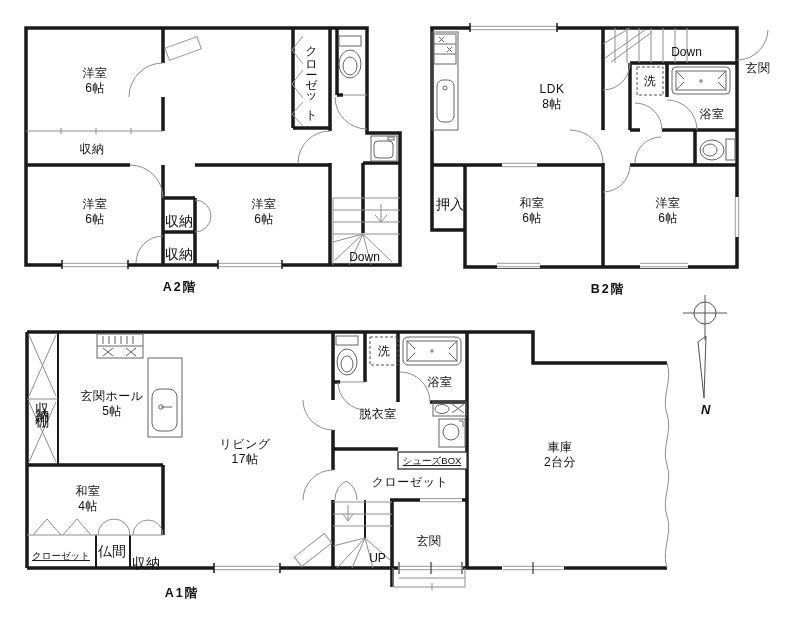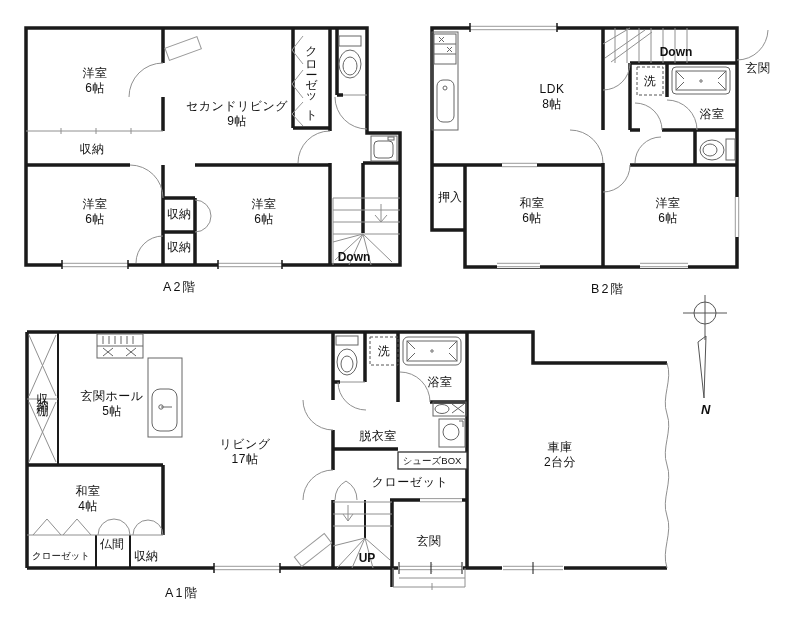--- a/index.html
+++ b/index.html
@@ -1,24 +1,24 @@
 <!DOCTYPE html>
 <html><head>
 <meta charset="utf-8">
 <style>
   html,body{margin:0;padding:0;background:#ffffff;}
   .stage{position:relative;width:800px;height:633px;background:#ffffff;overflow:hidden;
          font-family:"Liberation Sans","DejaVu Sans",sans-serif;color:#111;}
   .stage svg{position:absolute;left:0;top:0;}
   .lbl{position:absolute;transform:translate(-50%,-50%);white-space:pre;text-align:center;
        font-size:12px;line-height:1.25;color:#111;letter-spacing:0.5px;}
-  .lbl.small{font-size:12px;letter-spacing:0;}
-  .lbl.tiny{font-size:9.5px;letter-spacing:0;}
-  .lbl.bold{font-weight:700;letter-spacing:0;}
-  .lbl.caption{font-weight:400;font-size:12.5px;letter-spacing:2px;text-align:right;}
+  .lbl.small{font-size:14px;letter-spacing:0;margin-top:8px;}
+  .lbl.tiny{font-size:9.5px;letter-spacing:0;text-decoration:underline;}
+  .lbl.bold{font-weight:400;letter-spacing:0;padding-left:21px;}
+  .lbl.caption{font-weight:700;font-size:12.5px;letter-spacing:2px;text-align:right;}
   .lbl.v{writing-mode:vertical-rl;text-orientation:upright;letter-spacing:2px;}
   .lbl.v2{writing-mode:vertical-rl;text-orientation:upright;letter-spacing:6px;}
   .lbl.north{font-style:italic;font-weight:700;font-size:13px;}
 </style>
 </head>
 <body>
 
 <div class="stage">
 
 <svg width="800" height="633" viewBox="0 0 800 633">
@@ -225,22 +225,20 @@
 
   <g fill="none" stroke="#555" stroke-width="1">
     <circle cx="705" cy="313" r="11"></circle>
     <path d="M683,313 H727 M705,295 V340"></path>
     <path d="M698,342 L706,336 L704,398 Z"></path>
   </g>
 </svg>
 
 <div class="lbl" style="left:95px;top:81px">洋室
 6帖</div>
-<div class="lbl" style="left:237px;top:114px">セカンドリビング
-9帖</div>
 <div class="lbl v" style="left:311px;top:77px">クローゼット</div>
 <div class="lbl" style="left:92px;top:149px">収納</div>
 <div class="lbl" style="left:95px;top:212px">洋室
 6帖</div>
 <div class="lbl small" style="left:179px;top:214px">収納</div>
 <div class="lbl small" style="left:179px;top:247px">収納</div>
 <div class="lbl" style="left:264px;top:212px">洋室
 6帖</div>
 <div class="lbl bold" style="left:354px;top:257px">Down</div>
 <div class="lbl caption" style="left:180px;top:288px">A2階</div>
@@ -258,21 +256,21 @@
 6帖</div>
 <div class="lbl caption" style="left:608px;top:290px">B2階</div>
 
 <div class="lbl v2 small" style="left:42px;top:392px">収納棚</div>
 <div class="lbl" style="left:112px;top:404px">玄関ホール
 5帖</div>
 <div class="lbl" style="left:245px;top:452px">リビング
 17帖</div>
 <div class="lbl" style="left:384px;top:351px">洗</div>
 <div class="lbl" style="left:440px;top:382px">浴室</div>
-<div class="lbl" style="left:378px;top:436px">脱衣室</div>
+<div class="lbl" style="left:378px;top:414px">脱衣室</div>
 <div class="lbl tiny" style="left:432px;top:461px">シューズBOX</div>
 <div class="lbl" style="left:410px;top:482px">クローゼット</div>
 <div class="lbl" style="left:88px;top:499px">和室
 4帖</div>
 <div class="lbl tiny" style="left:61px;top:556px">クローゼット</div>
 <div class="lbl small" style="left:112px;top:544px">仏間</div>
 <div class="lbl small" style="left:146px;top:556px">収納</div>
 <div class="lbl" style="left:429px;top:541px">玄関</div>
 <div class="lbl bold" style="left:367px;top:558px">UP</div>
 <div class="lbl" style="left:560px;top:455px">車庫

